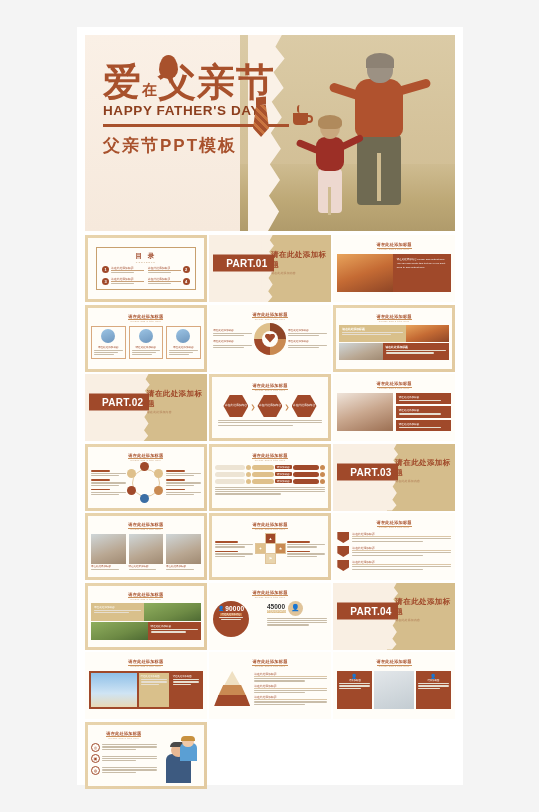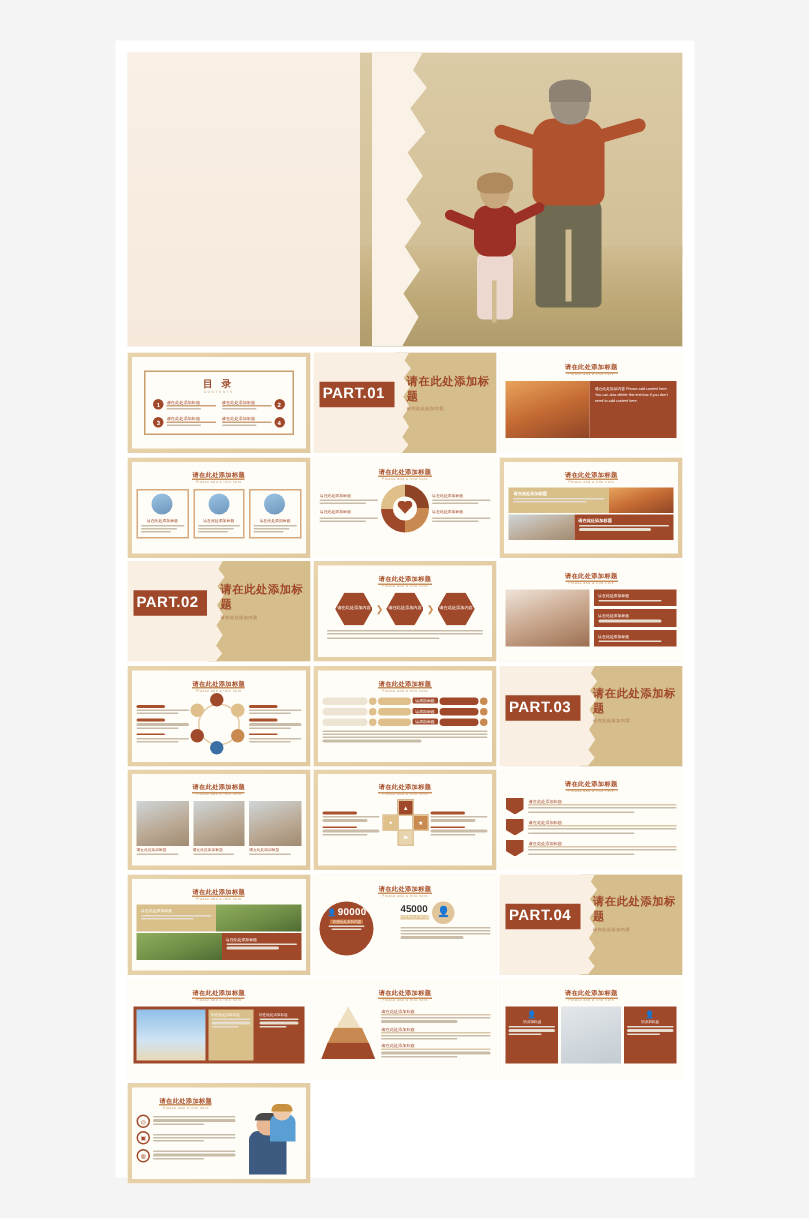--- a/index.html
+++ b/index.html
@@ -221,21 +221,21 @@
   .divider .tear {
     position:absolute; left:43%; top:0; width:16px; height:100%;
     background:#f9efe3;
     clip-path: polygon(0 0, 70% 0, 52% 8%, 78% 16%, 48% 25%, 74% 34%, 46% 44%,
                        72% 54%, 44% 64%, 70% 74%, 42% 84%, 68% 92%, 40% 100%, 0 100%);
   }
   .part-badge {
     position:absolute; left:4px; top:42%; transform:translateY(-50%);
     background:#a0492a; color:#fff;
     font-size:10px; font-weight:bold; letter-spacing:.3px;
-    padding:3px 6px 3px 2px; z-index:3;
+    padding:3px 6px 3px 13px; z-index:3;
   }
   .part-title {
     position:absolute; left:62px; top:40%; transform:translateY(-50%);
     z-index:3; color:#a0492a; font-size:7.5px; font-weight:bold; letter-spacing:.4px;
   }
   .part-title .sm {
     display:block; font-size:2.8px; color:#b98d63; letter-spacing:.3px; margin-top:1px;
   }
 
   
@@ -304,20 +304,38 @@
           <div class="arm-r"></div>
         <div class="legs"></div>
           <div class="leg-split"></div>
         <div class="torso"></div>
           <div class="head"></div>
           <div class="hair"></div>
       </div>
     </div>
     <div class="hero-tear"></div>
 
+    <div class="hero-title-wrap">
+      <div class="cn-title">
+        <span>爱<span class="small">在</span>父亲节</span>
+      </div>
+      <div class="balloon"></div>
+      <div class="tie">
+        <div class="knot"></div>
+          <div class="body"></div>
+      </div>
+      <div class="cup">
+        <div class="steam"></div>
+          <div class="mug"></div>
+          <div class="handle"></div>
+      </div>
+      <div class="en-title">HAPPY FATHER'S DAY</div>
+      <div class="hero-rule"></div>
+      <div class="hero-sub">父亲节PPT模板</div>
+    </div>
   </div>
 
   <div class="grid">
 
     <div class="thumb">
       <div class="frame">
           <div class="frame-inner" style="display:flex;align-items:center;justify-content:center;">
         <div style="width:86%;border:.8px solid #c8a06f;padding:4px 5px;">
           <div class="toc-title">目  录</div>
           <div class="toc-sub">CONTENTS</div>

